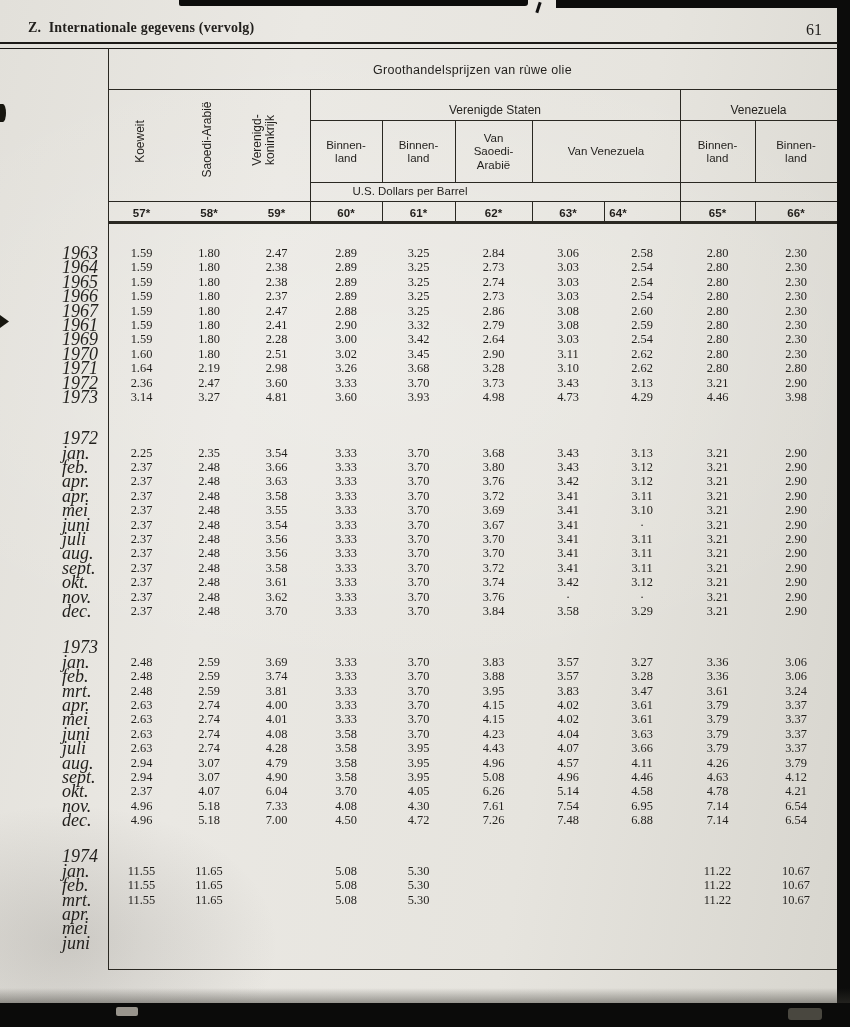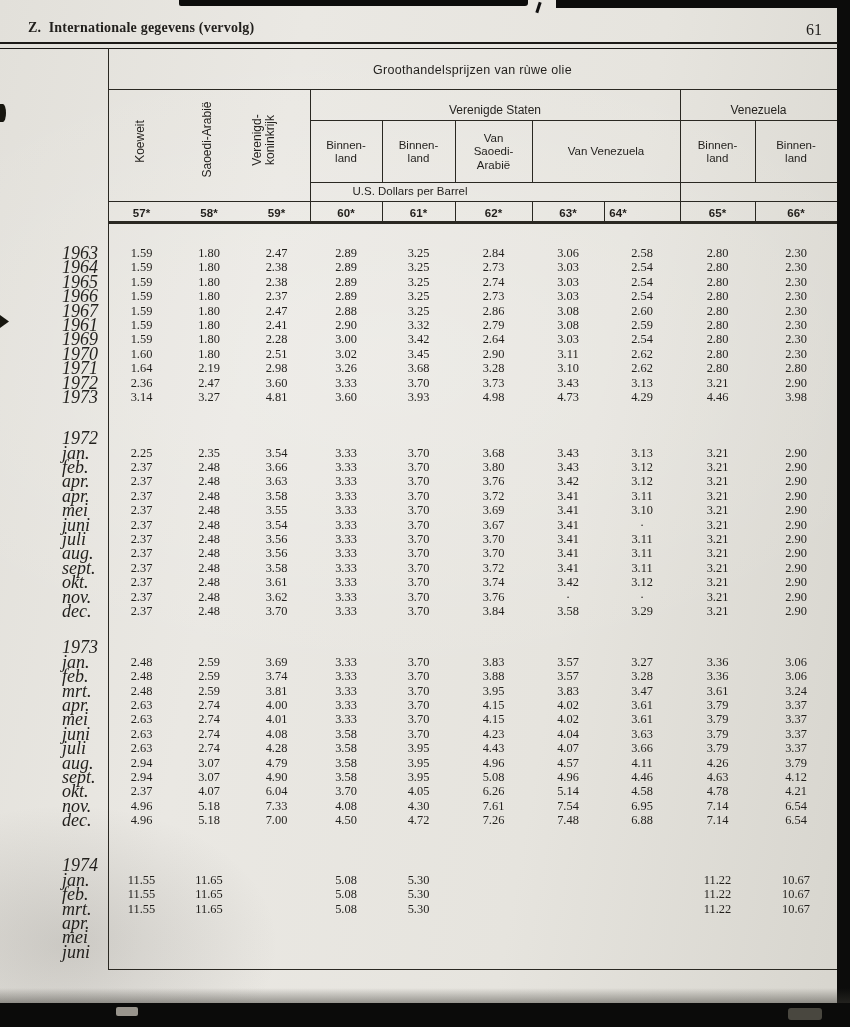--- a/index.html
+++ b/index.html
@@ -79,21 +79,21 @@
             font-family:"Liberation Sans", sans-serif; font-weight:bold; font-size:11.5px; }
   #n0{left:108px;width:67px} #n1{left:175px;width:68px} #n2{left:243px;width:67px}
   #n3{left:310px;width:72px} #n4{left:382px;width:73px} #n5{left:455px;width:77px}
   #n6{left:532px;width:72px} #n7{left:580px;width:76px} #n8{left:680px;width:75px}
   #n9{left:755px;width:82px}
 
   
   #table-body { position:absolute; left:60px; top:246px; width:777px; font-size:12.4px; }
   #table-body .section:nth-child(2) { margin-top:27px; }
   #table-body .section:nth-child(3) { margin-top:22px; }
-  #table-body .section:nth-child(4) { margin-top:31px; }
+  #table-body .section:nth-child(4) { margin-top:22px; }
   .trow { display:flex; height:14.4px; line-height:14.4px; }
   .lcell { width:48px; padding-left:2px; font-style:italic; font-size:18px; }
   .dcell { text-align:center; }
   .c0{width:67px}.c1{width:68px}.c2{width:67px}.c3{width:72px}.c4{width:73px}
   .c5{width:77px}.c6{width:72px}.c7{width:76px}.c8{width:75px}.c9{width:82px}
 </style>
 </head>
 <body>
 
 <div class="page">

